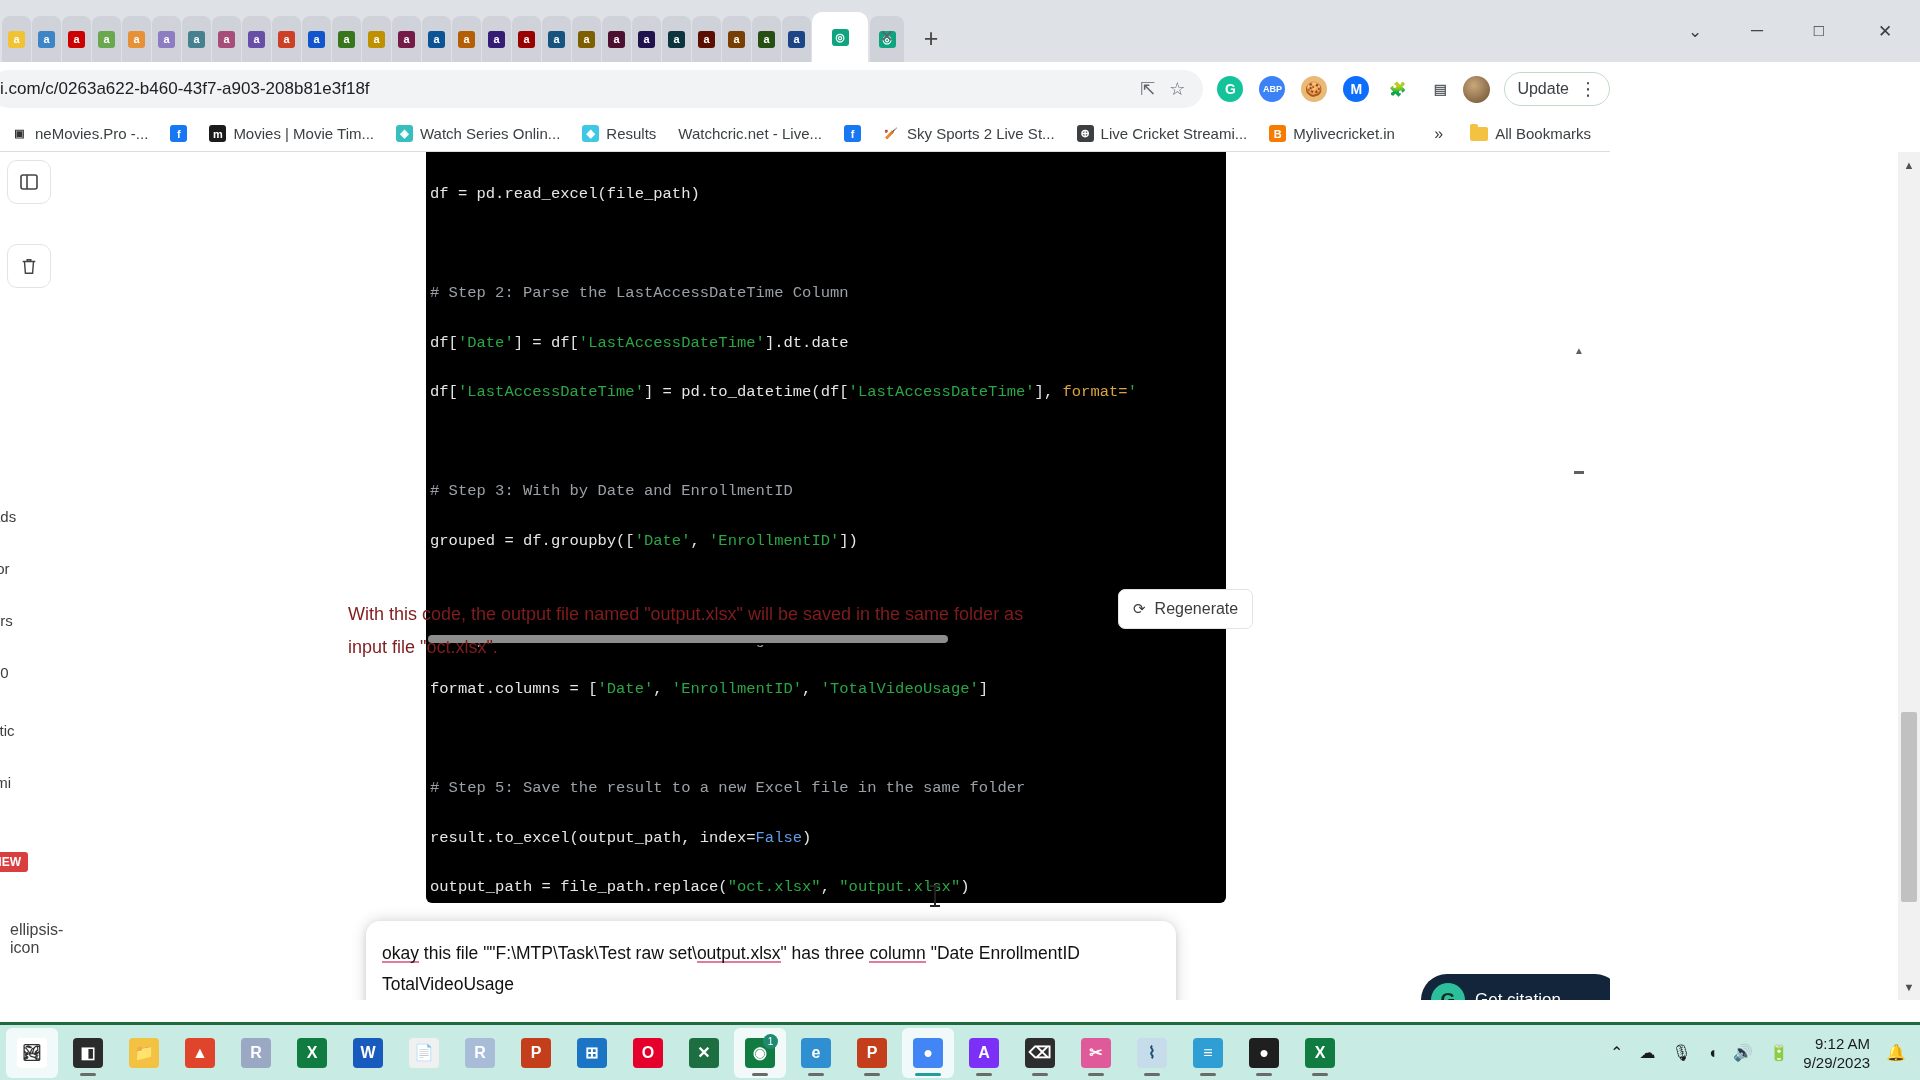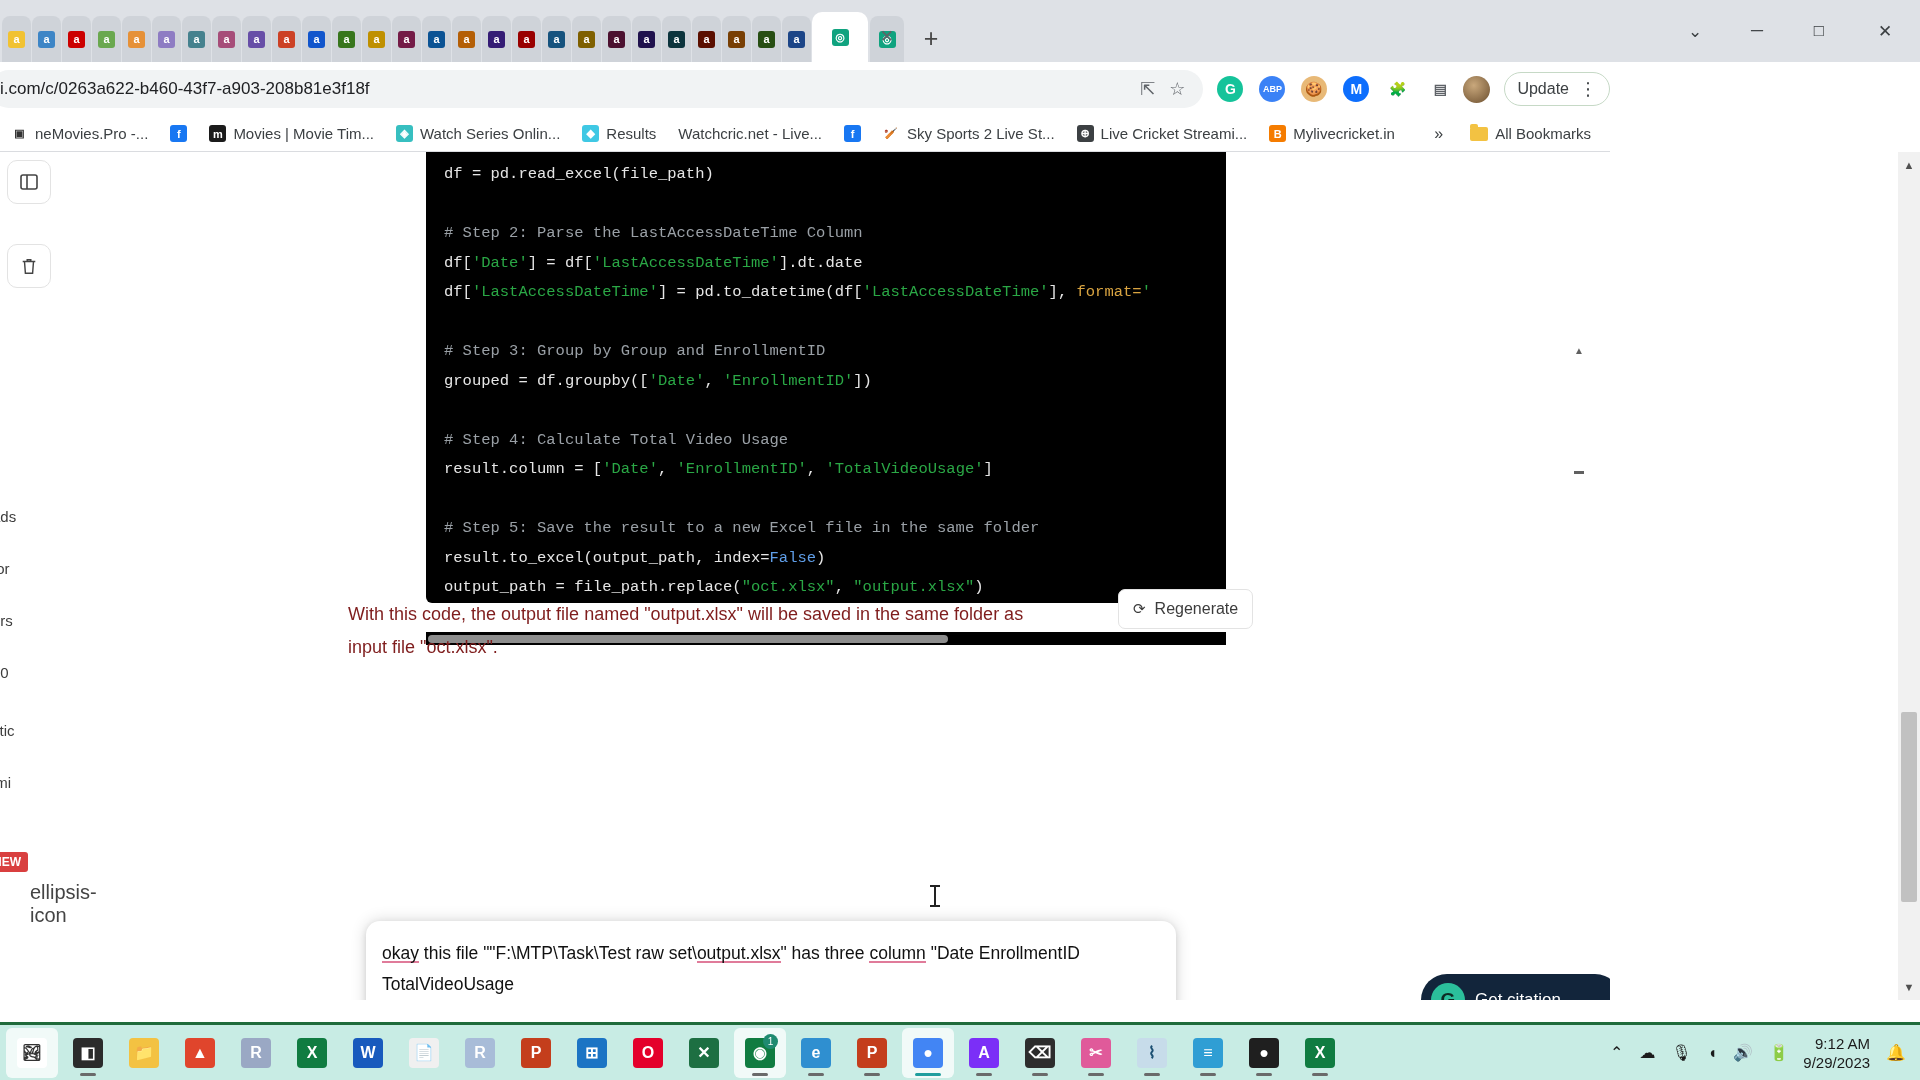--- a/index.html
+++ b/index.html
@@ -109,21 +109,21 @@
   .chat-col { position: absolute; left: 58px; top: 0; width: 1530px; height: 848px; }
 
   .code-block {
     position: absolute; left: 368px; top: 0px; width: 800px;
     background: #000000; color: #e6e6e6;
     font-family: "Liberation Mono", "DejaVu Sans Mono", monospace;
     font-size: 15.5px; line-height: 29.5px;
     padding: 8px 0 0 0; border-radius: 0 0 6px 6px;
     overflow: hidden;
   }
-  .code-line { white-space: pre; padding-left: 18px; }
+  .code-line { white-space: pre; padding-left: 4px; margin-top: 20px; }
   .cmt { color: #9aa0a6; }
   .str { color: #2aa745; }
   .kw  { color: #5f9ee8; }
   .fn  { color: #d9a441; }
   .code-scrollbar {
     position: absolute; left: 368px; width: 800px; height: 13px; background: #000;
   }
   .code-scrollbar .thumb {
     position:absolute; left: 2px; top: 3px; width: 520px; height: 8px;
     background: #8d8d8d; border-radius: 4px;
@@ -385,37 +385,37 @@
       <div id="cut-labels">
           <div class="ghost-label" style="top: 356px;">ads</div>
           <div class="ghost-label" style="top: 408px;">tor</div>
           <div class="ghost-label" style="top: 460px;">ers</div>
           <div class="ghost-label" style="top: 512px;">40</div>
           <div class="ghost-label" style="top: 570px;">stic</div>
           <div class="ghost-label" style="top: 622px;">imi</div>
         </div>
       <div style="position:absolute;left:-14px;top:700px;background:#d93f3f;color:#fff;font-size:12px;
                   padding:3px 7px;border-radius:3px;font-weight:bold;">NEW</div>
-      <div style="position:absolute;left:10px;top:729px;font-size:20px;color:#444;margin-left:20px;">ellipsis-icon</div>
+      <div style="position:absolute;left:10px;top:769px;font-size:16px;color:#444;">ellipsis-icon</div>
     </div>
 
     <div class="chat-col">
 
       <div class="code-block" id="code-block">
           <div class="code-line"><span>df = pd.read_excel(file_path)</span></div>
           <div class="code-line">&nbsp;</div>
           <div class="code-line"><span class="cmt"># Step 2: Parse the LastAccessDateTime Column</span></div>
           <div class="code-line"><span>df[</span><span class="str">'Date'</span><span>] = df[</span><span class="str">'LastAccessDateTime'</span><span>].dt.date</span></div>
           <div class="code-line"><span>df[</span><span class="str">'LastAccessDateTime'</span><span>] = pd.to_datetime(df[</span><span class="str">'LastAccessDateTime'</span><span>], </span><span class="fn">format=</span><span class="str">'</span></div>
           <div class="code-line">&nbsp;</div>
-          <div class="code-line"><span class="cmt"># Step 3: Group by Group and EnrollmentID</span></div>
+          <div class="code-line"><span class="cmt"># Step 3: With by Date and EnrollmentID</span></div>
           <div class="code-line"><span>grouped = df.groupby([</span><span class="str">'Date'</span><span>, </span><span class="str">'EnrollmentID'</span><span>])</span></div>
           <div class="code-line">&nbsp;</div>
           <div class="code-line"><span class="cmt"># Step 4: Calculate Total Video Usage</span></div>
-          <div class="code-line"><span>result.column = [</span><span class="str">'Date'</span><span>, </span><span class="str">'EnrollmentID'</span><span>, </span><span class="str">'TotalVideoUsage'</span><span>]</span></div>
+          <div class="code-line"><span>format.columns = [</span><span class="str">'Date'</span><span>, </span><span class="str">'EnrollmentID'</span><span>, </span><span class="str">'TotalVideoUsage'</span><span>]</span></div>
           <div class="code-line">&nbsp;</div>
           <div class="code-line"><span class="cmt"># Step 5: Save the result to a new Excel file in the same folder</span></div>
           <div class="code-line"><span>result.to_excel(output_path, index=</span><span class="kw">False</span><span>)</span></div>
           <div class="code-line"><span>output_path = file_path.replace(</span><span class="str">"oct.xlsx"</span><span>, </span><span class="str">"output.xlsx"</span><span>)</span></div>
         </div>
       <div class="code-scrollbar" id="code-sb" style="top: 480px;">
         <div class="thumb"></div>
       </div>
 
       <div class="para" style="left:290px; top:446px; width:700px;">

